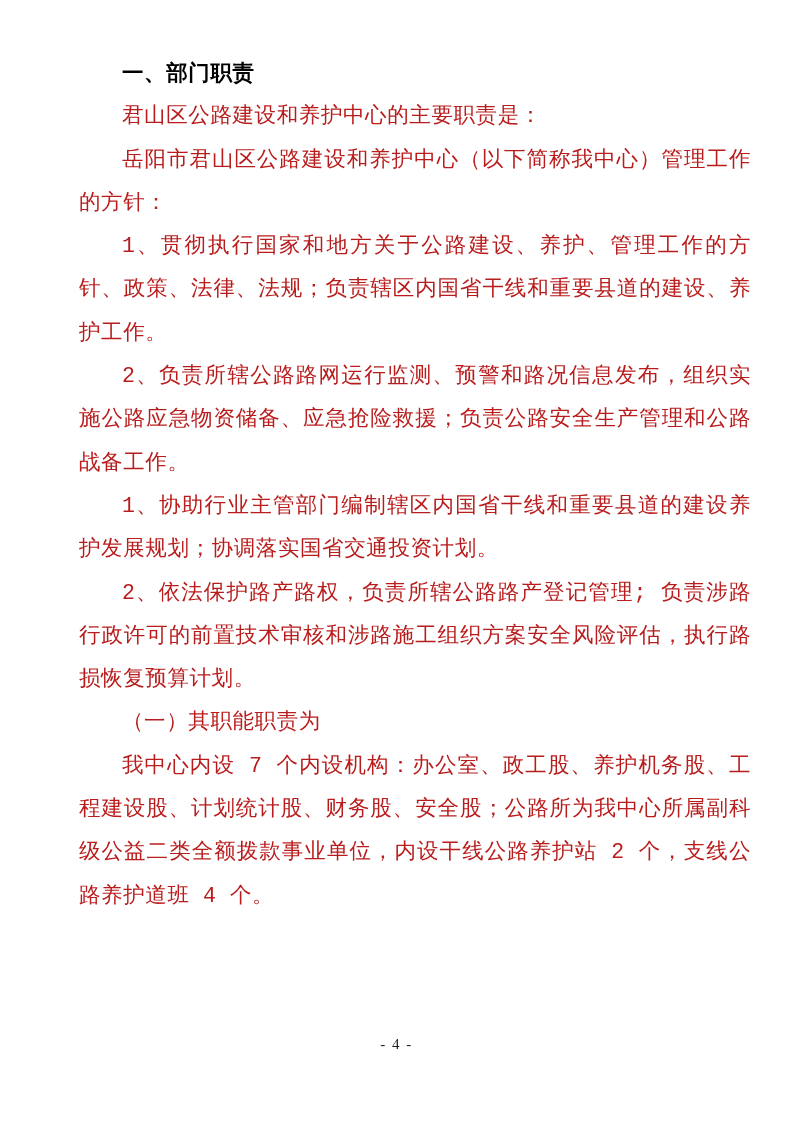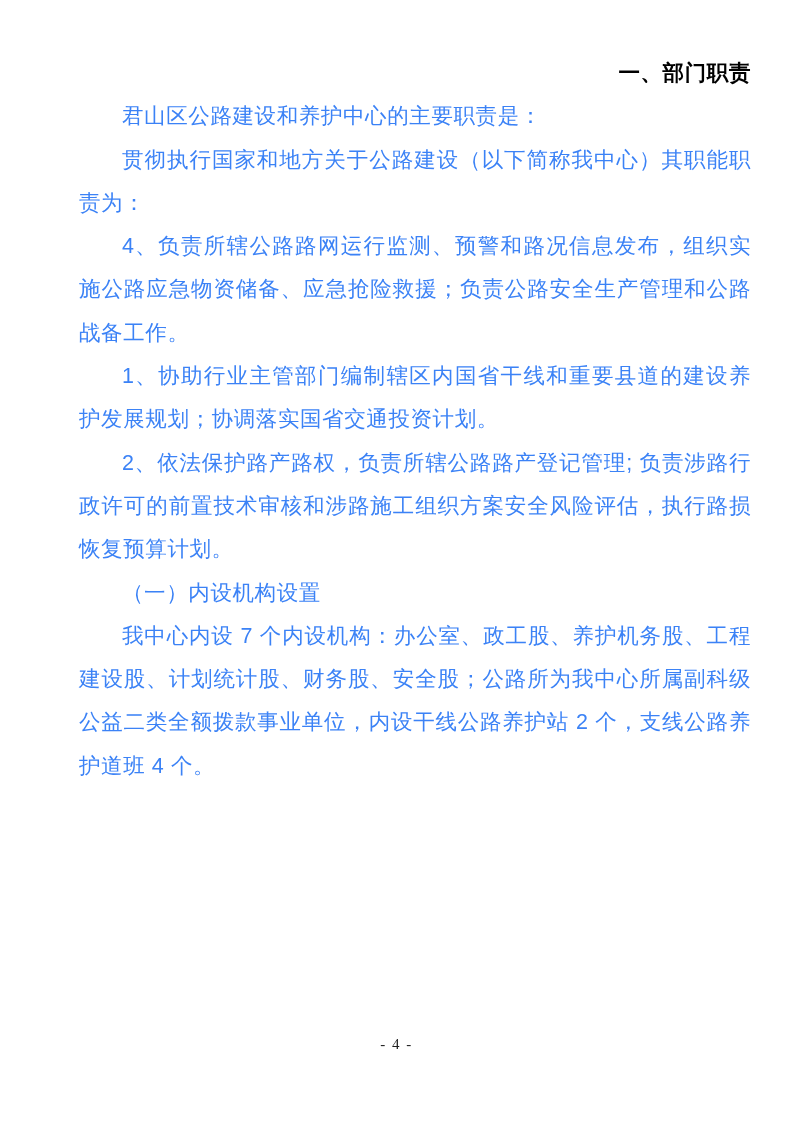--- a/index.html
+++ b/index.html
@@ -22,54 +22,55 @@
     width: 672px;
   }
   .blk {
     margin: 0;
     font-size: 21.5px;
     line-height: 43.3px;
     text-indent: 2em;
     letter-spacing: 0.6px;
   }
   .para {
-    font-family: Liberation Sans, sans-serif;
+    font-family: Liberation Mono, monospace;
     text-align: justify;
     text-justify: inter-character;
-    color: #3b82f6;
+    color: #b91c1c;
   }
   .heading {
     font-family: "Liberation Sans", "DejaVu Sans", sans-serif;
     font-weight: bold;
     color: #000000;
-    text-align: right;
+    text-align: left;
   }
   #footer {
     position: absolute;
     left: 0;
     top: 1036px;
     width: 793px;
     text-align: center;
     font-family: "Liberation Serif", "DejaVu Serif", serif;
     font-size: 15px;
     letter-spacing: 1.5px;
     color: #1e1e1e;
   }
 </style>
 </head>
 <body>
 
 <main id="page">
   <section id="content">
     <h2 class="blk heading">一、部门职责</h2>
     <p class="blk para">君山区公路建设和养护中心的主要职责是：</p>
-    <p class="blk para">贯彻执行国家和地方关于公路建设（以下简称我中心）其职能职责为：</p>
-    <p class="blk para">4、负责所辖公路路网运行监测、预警和路况信息发布，组织实施公路应急物资储备、应急抢险救援；负责公路安全生产管理和公路战备工作。</p>
+    <p class="blk para">岳阳市君山区公路建设和养护中心（以下简称我中心）管理工作的方针：</p>
+    <p class="blk para">1、贯彻执行国家和地方关于公路建设、养护、管理工作的方针、政策、法律、法规；负责辖区内国省干线和重要县道的建设、养护工作。</p>
+    <p class="blk para">2、负责所辖公路路网运行监测、预警和路况信息发布，组织实施公路应急物资储备、应急抢险救援；负责公路安全生产管理和公路战备工作。</p>
     <p class="blk para">1、协助行业主管部门编制辖区内国省干线和重要县道的建设养护发展规划；协调落实国省交通投资计划。</p>
     <p class="blk para">2、依法保护路产路权，负责所辖公路路产登记管理; 负责涉路行政许可的前置技术审核和涉路施工组织方案安全风险评估，执行路损恢复预算计划。</p>
-    <p class="blk para">（一）内设机构设置</p>
+    <p class="blk para">（一）其职能职责为</p>
     <p class="blk para">我中心内设 7 个内设机构：办公室、政工股、养护机务股、工程建设股、计划统计股、财务股、安全股；公路所为我中心所属副科级公益二类全额拨款事业单位，内设干线公路养护站 2 个，支线公路养护道班 4 个。</p>
   </section>
 
   <footer id="footer">
     <span>- 4 -</span>
   </footer>
 </main>
 
 </body></html>

